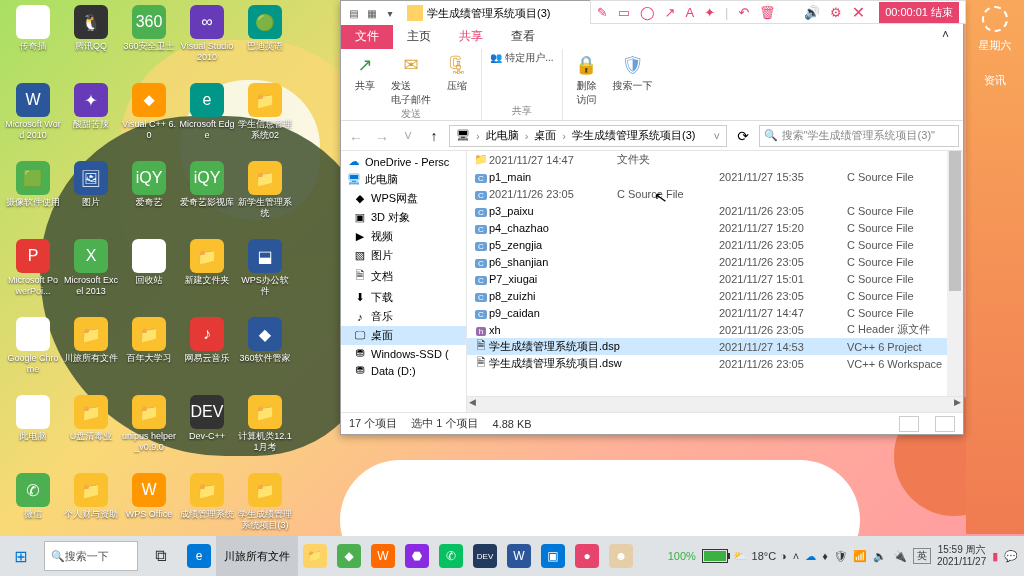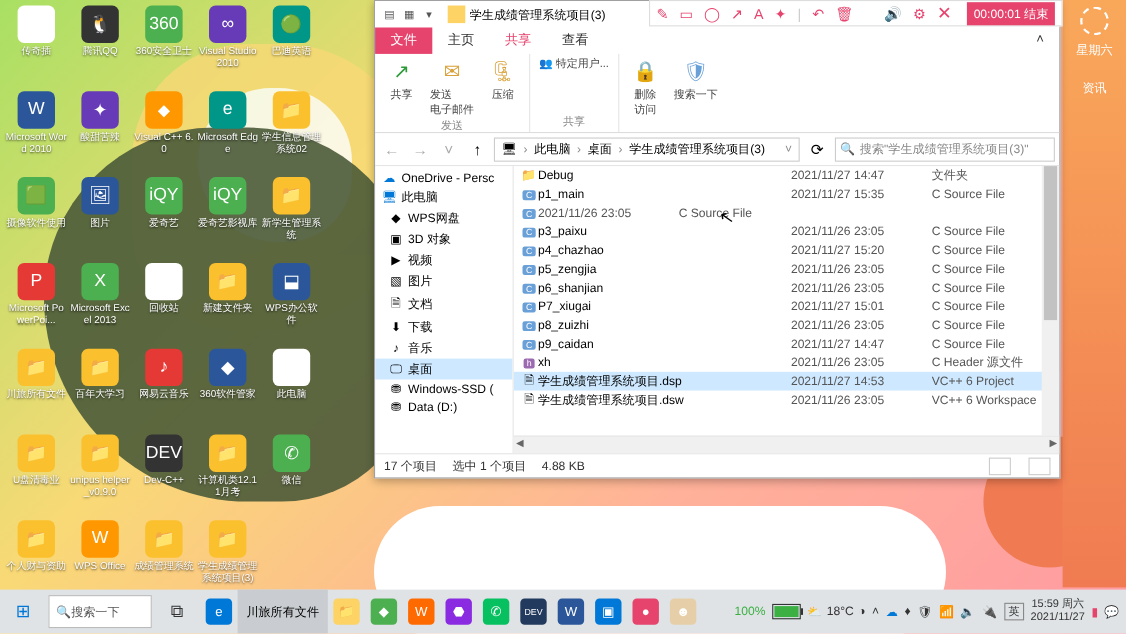--- a/index.html
+++ b/index.html
@@ -197,20 +197,24 @@
     </div>
     <div class="dicon">
       <div class="ico ico-yellow">📁</div>
       <div class="lbl">新建文件夹</div>
     </div>
     <div class="dicon">
       <div class="ico ico-blue">⬓</div>
       <div class="lbl">WPS办公软件</div>
     </div>
     <div class="dicon">
+      <div class="ico ico-white">◎</div>
+      <div class="lbl">Google Chrome</div>
+    </div>
+    <div class="dicon">
       <div class="ico ico-yellow">📁</div>
       <div class="lbl">川旅所有文件</div>
     </div>
     <div class="dicon">
       <div class="ico ico-yellow">📁</div>
       <div class="lbl">百年大学习</div>
     </div>
     <div class="dicon">
       <div class="ico ico-red">♪</div>
       <div class="lbl">网易云音乐</div>
@@ -401,21 +405,20 @@
         <div class="nitem">
           <span class="ni ">⛃</span>
           <span>Data (D:)</span>
         </div>
       </div>
     <div class="file-pane">
       <div class="flist" id="flist">
         <div class="frow">
             <div style="width:6px"></div>
             <div class="fi">📁</div>
-            <div class="fname">Debug</div>
             <div class="fdate">2021/11/27 14:47</div>
             <div class="ftype">文件夹</div>
           </div>
           <div class="frow">
             <div style="width:6px"></div>
             <div class="fi"><span style="background:#6aa0d8;color:#fff;font-size:8px;padding:0 3px;border-radius:2px">C</span></div>
             <div class="fname">p1_main</div>
             <div class="fdate">2021/11/27 15:35</div>
             <div class="ftype">C Source File</div>
           </div>

